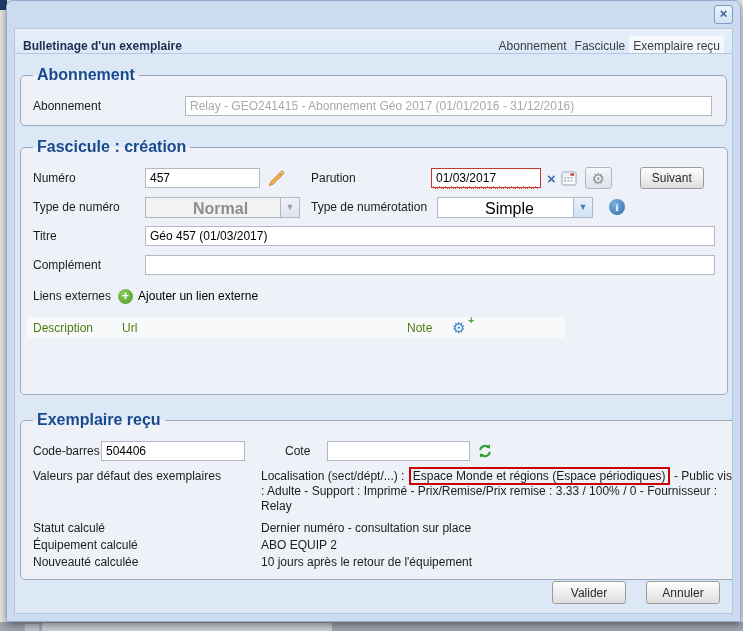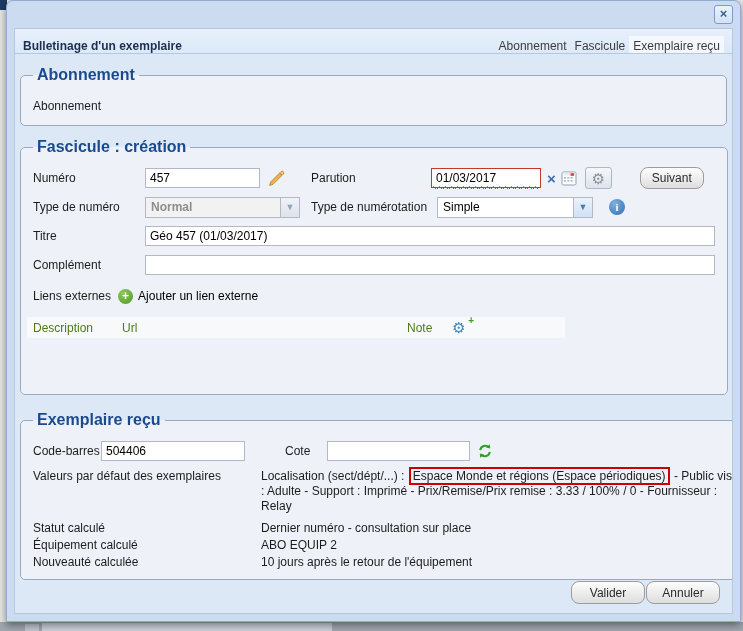--- a/index.html
+++ b/index.html
@@ -76,34 +76,34 @@
     width:110px; height:20px; border:1px solid #c0392b;
     font-family:"Liberation Sans",sans-serif; font-size:12px; padding:1px 4px;
   }
   .squiggle { position:absolute; left:1px; bottom:-1px; }
 
   
   .sel {
     display:flex; align-items:stretch; height:21px; flex:none;
     border:1px solid #b3b8c4; background:#fff; cursor:pointer;
   }
-  .sel .seltxt { flex:1; font-size:12px; color:#000; padding:2px 5px; overflow:hidden; white-space:nowrap; }
+  .sel .seltxt { flex:1; font-size:16px; color:#000; padding:2px 5px; overflow:hidden; white-space:nowrap;margin-left:42px; }
   .sel .chev {
     width:19px; flex:none; display:flex; align-items:center; justify-content:center;
     background:linear-gradient(#eaf2fc,#cfe1f4);
     border-left:1px solid #b3b8c4; color:#4e7cb2; font-size:9px;
   }
   .sel.disabled { background:#f2f2f2; }
   .sel.disabled .seltxt { color:#8d8d8d; font-weight:bold; }
   .sel.disabled .chev { background:linear-gradient(#f0f3f7,#dde3ea); color:#8fa3ba; }
 
   .btn {
     font-family:"Liberation Sans",sans-serif; font-size:12px; color:#2b2b2b;
     background:linear-gradient(#fdfdfd,#dedede);
-    border:1px solid #9c9c9c; border-radius:8px;
+    border:1px solid #9c9c9c; border-radius:3px;
     padding:3px 11px; cursor:pointer; flex:none;
   }
   .iconbtn {
     width:27px; height:22px; display:flex; align-items:center; justify-content:center;
     background:linear-gradient(#f5f8fb,#dce3ea);
     border:1px solid #aeb8c4; border-radius:3px; cursor:pointer; flex:none;
   }
   .gear-gray { font-size:15px; color:#8e9298; line-height:1; }
 
   .clear-x { font-size:15px; font-weight:bold; color:#3f6fae; margin:0 3px 0 6px; cursor:pointer; line-height:1; flex:none;}
@@ -136,21 +136,21 @@
   .valtext { font-size:12px; color:#1c1c1c; line-height:15px; }
   .valblock { width:482px; }
   .hl {
     border:2px solid #cc0000; padding:0 2px; margin:0 1px;
   }
 
   .kv { display:flex; margin:1px 0; }
   .kv .lbl { line-height:16px; }
   .kv .valtext { line-height:16px; }
 
-  .btnrow { position:absolute; right:12px; bottom:9px; display:flex; gap:1px; }
+  .btnrow { position:absolute; right:12px; bottom:9px; display:flex; gap:20px; }
   .btnrow .btn { width:74px; height:23px; text-align:center; padding:3px 0; }
 
   .pencil { margin-left:8px; flex:none; cursor:pointer; }
   .cal { margin-left:2px; flex:none; cursor:pointer; }
   .refresh { margin-left:7px; flex:none; cursor:pointer; }
 </style>
 </head>
 <body>
 
 <div class="bg-corner"></div>
@@ -170,20 +170,21 @@
       <a class="active">Exemplaire reçu</a>
     </span>
   </div>
 
   <div class="content">
 
     <fieldset>
       <legend>Abonnement</legend>
       <div class="frow">
         <span class="lbl w152">Abonnement</span>
+        <input class="inp disabled-inp" style="width: 527px;" readonly="" value="Relay - GEO241415 - Abonnement Géo 2017 (01/01/2016 - 31/12/2016)">
       </div>
     </fieldset>
 
     <fieldset style="padding-bottom:0;">
       <legend>Fascicule : création</legend>
 
       <div class="frow">
         <span class="lbl w112">Numéro</span>
         <input class="inp" style="width: 115px;" value="457">
         <svg class="pencil" width="17" height="17" viewBox="0 0 16 16">

